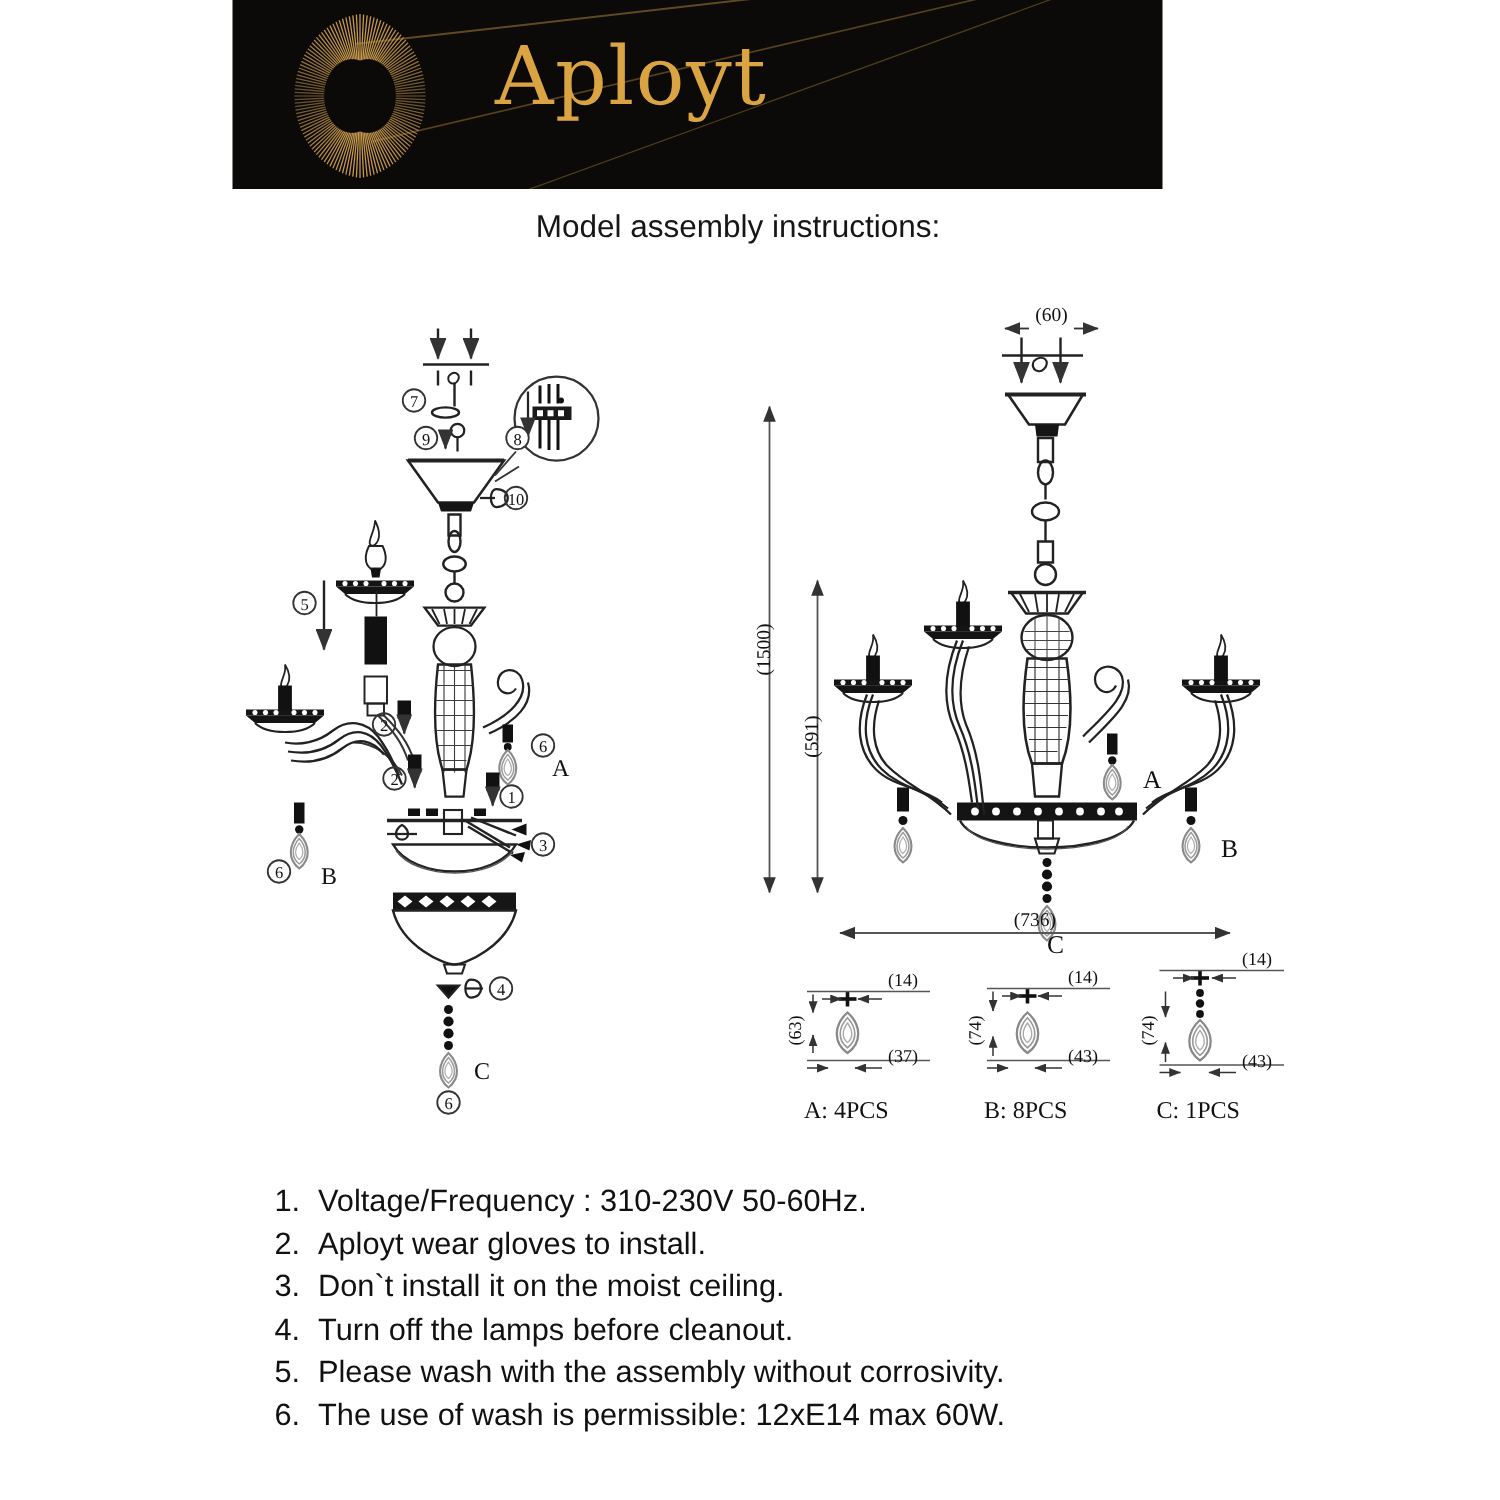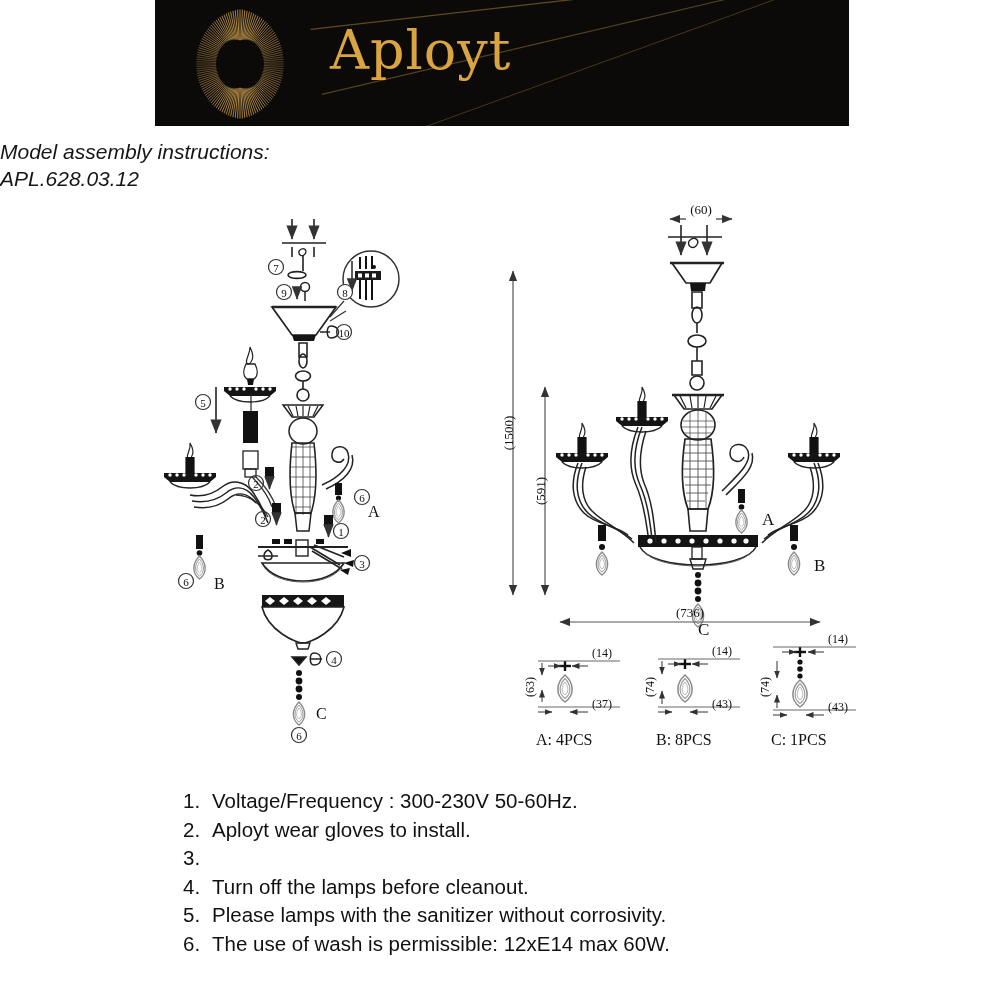--- a/index.html
+++ b/index.html
@@ -8,39 +8,38 @@
     background:#ffffff;
     font-family:"Liberation Sans", sans-serif;
     color:#1a1a1a;
     overflow:hidden;
     position:relative;
   }
   #page{position:absolute;inset:0;}
 
   
   #banner{
-    position:absolute;left:155px;top:0;width:694px;height:126px;
+    position:absolute;left:155px;top:0;width:620px;height:126px;
     background:#0b0a09;overflow:hidden;
   }
   #banner-rays{position:absolute;right:0;top:0;width:420px;height:126px;}
   #logo-mark{position:absolute;left:25px;top:4px;width:120px;height:120px;}
   #brand-name{
     position:absolute;left:175px;top:24px;
     font-family:"DejaVu Serif", serif;
     font-size:54px;letter-spacing:1px;
     color:#d9a441;
     font-weight:400;
     line-height:1;
   }
 
   
   #title-block{
     position:absolute;left:0;top:138px;width:984px;
-    text-align:left;
-    font-style:italic;
+    text-align:center;
   }
   #title-block .t-line{
     font-size:21px;line-height:27px;color:#161616;
     font-family:"Liberation Sans", sans-serif;
   }
 
   
   #drawing{position:absolute;left:0;top:195px;width:1000px;height:570px;}
   #parts{position:absolute;left:520px;top:630px;width:370px;height:125px;}
 
@@ -218,21 +217,20 @@
           <line x1="83.88" y1="58.50" x2="103.65" y2="57.63" stroke-width="0.85" opacity="0.48"></line>
         </g>
       <ellipse cx="60" cy="60" rx="17" ry="23" fill="#0b0a09"></ellipse>
     </svg>
 
     <div id="brand-name">Aployt</div>
   </div>
 
   <div id="title-block">
     <div class="t-line">Model assembly instructions:</div>
-    <div class="t-line">APL.628.03.12</div>
   </div>
 
   <svg id="drawing" viewBox="0 0 1000 570">
     <defs>
       <marker id="ah" markerWidth="9" markerHeight="7" refX="8.5" refY="3.5" orient="auto">
         <path d="M0,0 L9,3.5 L0,7 z" fill="#333"></path>
       </marker>
       <marker id="ah2" markerWidth="9" markerHeight="7" refX="0.5" refY="3.5" orient="auto">
         <path d="M9,0 L0,3.5 L9,7 z" fill="#333"></path>
       </marker>
@@ -714,36 +712,37 @@
       <line x1="253" y1="85" x2="267" y2="85" stroke="#333" stroke-width="1" marker-end="url(#ahs)"></line>
       <line x1="304" y1="85" x2="286" y2="85" stroke="#333" stroke-width="1" marker-end="url(#ahs)"></line>
       <text x="308" y="81" font-size="12" font-family="Liberation Sans, sans-serif">(43)</text>
       <text x="251" y="115" font-size="16" font-family="Liberation Serif, serif">C: 1PCS</text>
     </g>
   </svg>
 
   <div id="notes">
     <div class="note">
       <span class="num">1.</span>
-      <span>Voltage/Frequency : 300-230V 50-60Hz.</span>
+      <span>Voltage/Frequency : 310-230V 50-60Hz.</span>
     </div>
     <div class="note">
       <span class="num">2.</span>
       <span>Aployt wear gloves to install.</span>
     </div>
     <div class="note">
       <span class="num">3.</span>
+      <span>Don`t install it on the moist ceiling.</span>
     </div>
     <div class="note">
       <span class="num">4.</span>
       <span>Turn off the lamps before cleanout.</span>
     </div>
     <div class="note">
       <span class="num">5.</span>
-      <span>Please lamps with the sanitizer without corrosivity.</span>
+      <span>Please wash with the assembly without corrosivity.</span>
     </div>
     <div class="note">
       <span class="num">6.</span>
       <span>The use of wash is permissible: 12xE14 max 60W.</span>
     </div>
   </div>
 
 </div>
 
 </body></html>

